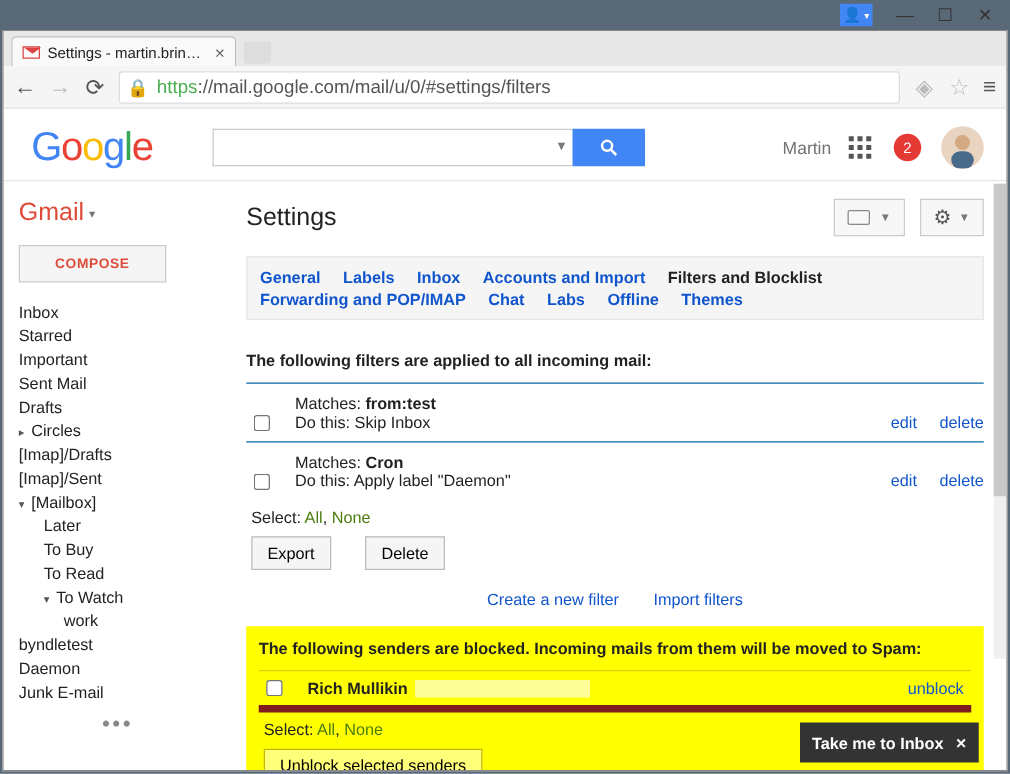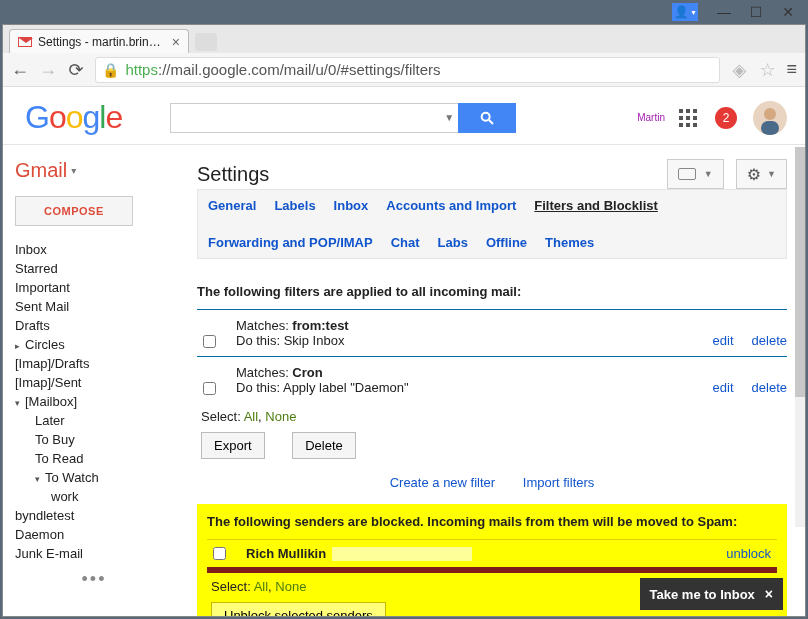--- a/index.html
+++ b/index.html
@@ -40,21 +40,21 @@
   .g-logo .g2 { color: #ea4335; }
   .g-logo .g3 { color: #fbbc05; }
   .g-logo .g4 { color: #4285f4; }
   .g-logo .g5 { color: #34a853; }
   .g-logo .g6 { color: #ea4335; }
   .g-search { display: flex; margin-left: 48px; }
   .g-search input { width: 270px; height: 30px; border: 1px solid #ccc; border-right: none; padding: 0 8px; font-size: 14px; }
   .g-search .dd { width: 18px; height: 30px; border: 1px solid #ccc; border-left: none; border-right: none; display: flex; align-items: center; justify-content: center; color: #777; font-size: 10px; }
   .g-search button { width: 58px; height: 30px; background: #4285f4; border: none; color: #fff; font-size: 16px; cursor: pointer; display:flex;align-items:center;justify-content:center; }
   .g-header .spacer { flex: 1; }
-  .g-user { color: #a21caf; margin-right: 14px; font-size: 10px; margin-left: 47px; }
+  .g-user { color: #737373; margin-right: 14px; font-size: 14px; margin-left: 47px; }
   .g-apps { width: 18px; height: 18px; display: grid; grid-template-columns: repeat(3, 4px); grid-template-rows: repeat(3, 4px); gap: 3px; margin-right: 18px; cursor: pointer; }
   .g-apps span { background: #555; width: 4px; height: 4px; }
   .g-bell { width: 22px; height: 22px; border-radius: 50%; background: #e53935; color: #fff; display: flex; align-items: center; justify-content: center; font-size: 12px; margin-right: 16px; cursor: pointer; }
   .g-avatar { width: 34px; height: 34px; border-radius: 50%; background: #e8d4c0; display:flex;align-items:center;justify-content:center; overflow:hidden; cursor: pointer; }
   .g-avatar svg { width: 34px; height: 34px; }
 
   .g-divider { border-top: 1px solid #e5e5e5; }
 
   .g-body { display: flex; flex: 1; overflow: hidden; }
   .g-sidebar { width: 170px; padding: 14px 0 0 12px; }
@@ -62,30 +62,30 @@
   .g-sidebar h2 .caret { font-size: 10px; color: #777; margin-left: 4px; }
   .compose { background: #f5f5f5; border: 1px solid #ccc; padding: 8px 28px; font-size: 11px; font-weight: bold; color: #dd4b39; letter-spacing: 0.5px; margin-bottom: 14px; cursor: pointer; }
   .nav-list { list-style: none; }
   .nav-list li { padding: 2px 0; font-size: 13px; color: #222; cursor: pointer; }
   .nav-list li.sub { padding-left: 20px; }
   .nav-list li.sub2 { padding-left: 36px; }
   .nav-list li .tri { display:inline-block; width: 10px; font-size: 9px; color:#555; }
   .side-more { text-align: center; color: #888; font-size: 18px; letter-spacing: 2px; padding: 6px 0; cursor: pointer; }
 
   .g-main { flex: 1; padding: 14px 18px 0 24px; overflow: hidden; }
-  .main-topbar { display: flex; align-items: center; margin-bottom: 0; justify-content: flex-end; }
+  .main-topbar { display: flex; align-items: center; margin-bottom: 16px; justify-content: flex-end; }
   .main-title { font-size: 20px; color: #222; flex: 1; }
   .tool-btn { border: 1px solid #ccc; background: #f7f7f7; height: 30px; padding: 0 10px; margin-left: 12px; display: flex; align-items: center; cursor: pointer; color:#555; }
   .tool-btn .kbd { width:18px;height:12px;border:1px solid #888;border-radius:2px;position:relative;margin-right:2px; }
   .tool-btn .caret { font-size: 9px; margin-left: 6px; color:#777; }
   .tool-btn .gear { font-size: 16px; }
 
-  .tabs { background: #f5f5f5; border: 1px solid #e5e5e5; padding: 8px 10px; display: flex; flex-wrap: wrap; gap: 22px 18px; margin-bottom: 12px; }
+  .tabs { background: #f5f5f5; border: 1px solid #e5e5e5; padding: 8px 10px; display: flex; flex-wrap: wrap; gap: 3px 18px; margin-bottom: 12px; }
   .tabs a { color: #1155cc; font-weight: bold; font-size: 13px; text-decoration: none; cursor: pointer; }
-  .tabs a.active { color: #222; cursor: default; text-decoration: underline; }
+  .tabs a.active { color: #222; cursor: default; }
 
   .section-head { font-weight: bold; font-size: 13px; margin: 25px 0 10px 0; }
   .filter-row { display: flex; align-items: flex-end; border-top: 1px solid #0369a1; padding: 8px 0; }
   .filter-row input[type=checkbox] { margin: 2px 20px 0 6px; }
   .filter-row .filter-body { flex: 1; font-size: 13px; }
   .filter-row .filter-body b { font-weight: bold; }
   .filter-row .actions a { color: #1155cc; margin-left: 18px; cursor: pointer; font-size: 13px; }
   .select-row { margin: 6px 0 8px 4px; font-size: 13px; }
   .select-row a { color: #4d7c0f; cursor: pointer; }
   .btnrow { margin: 0 0 10px 4px; }

